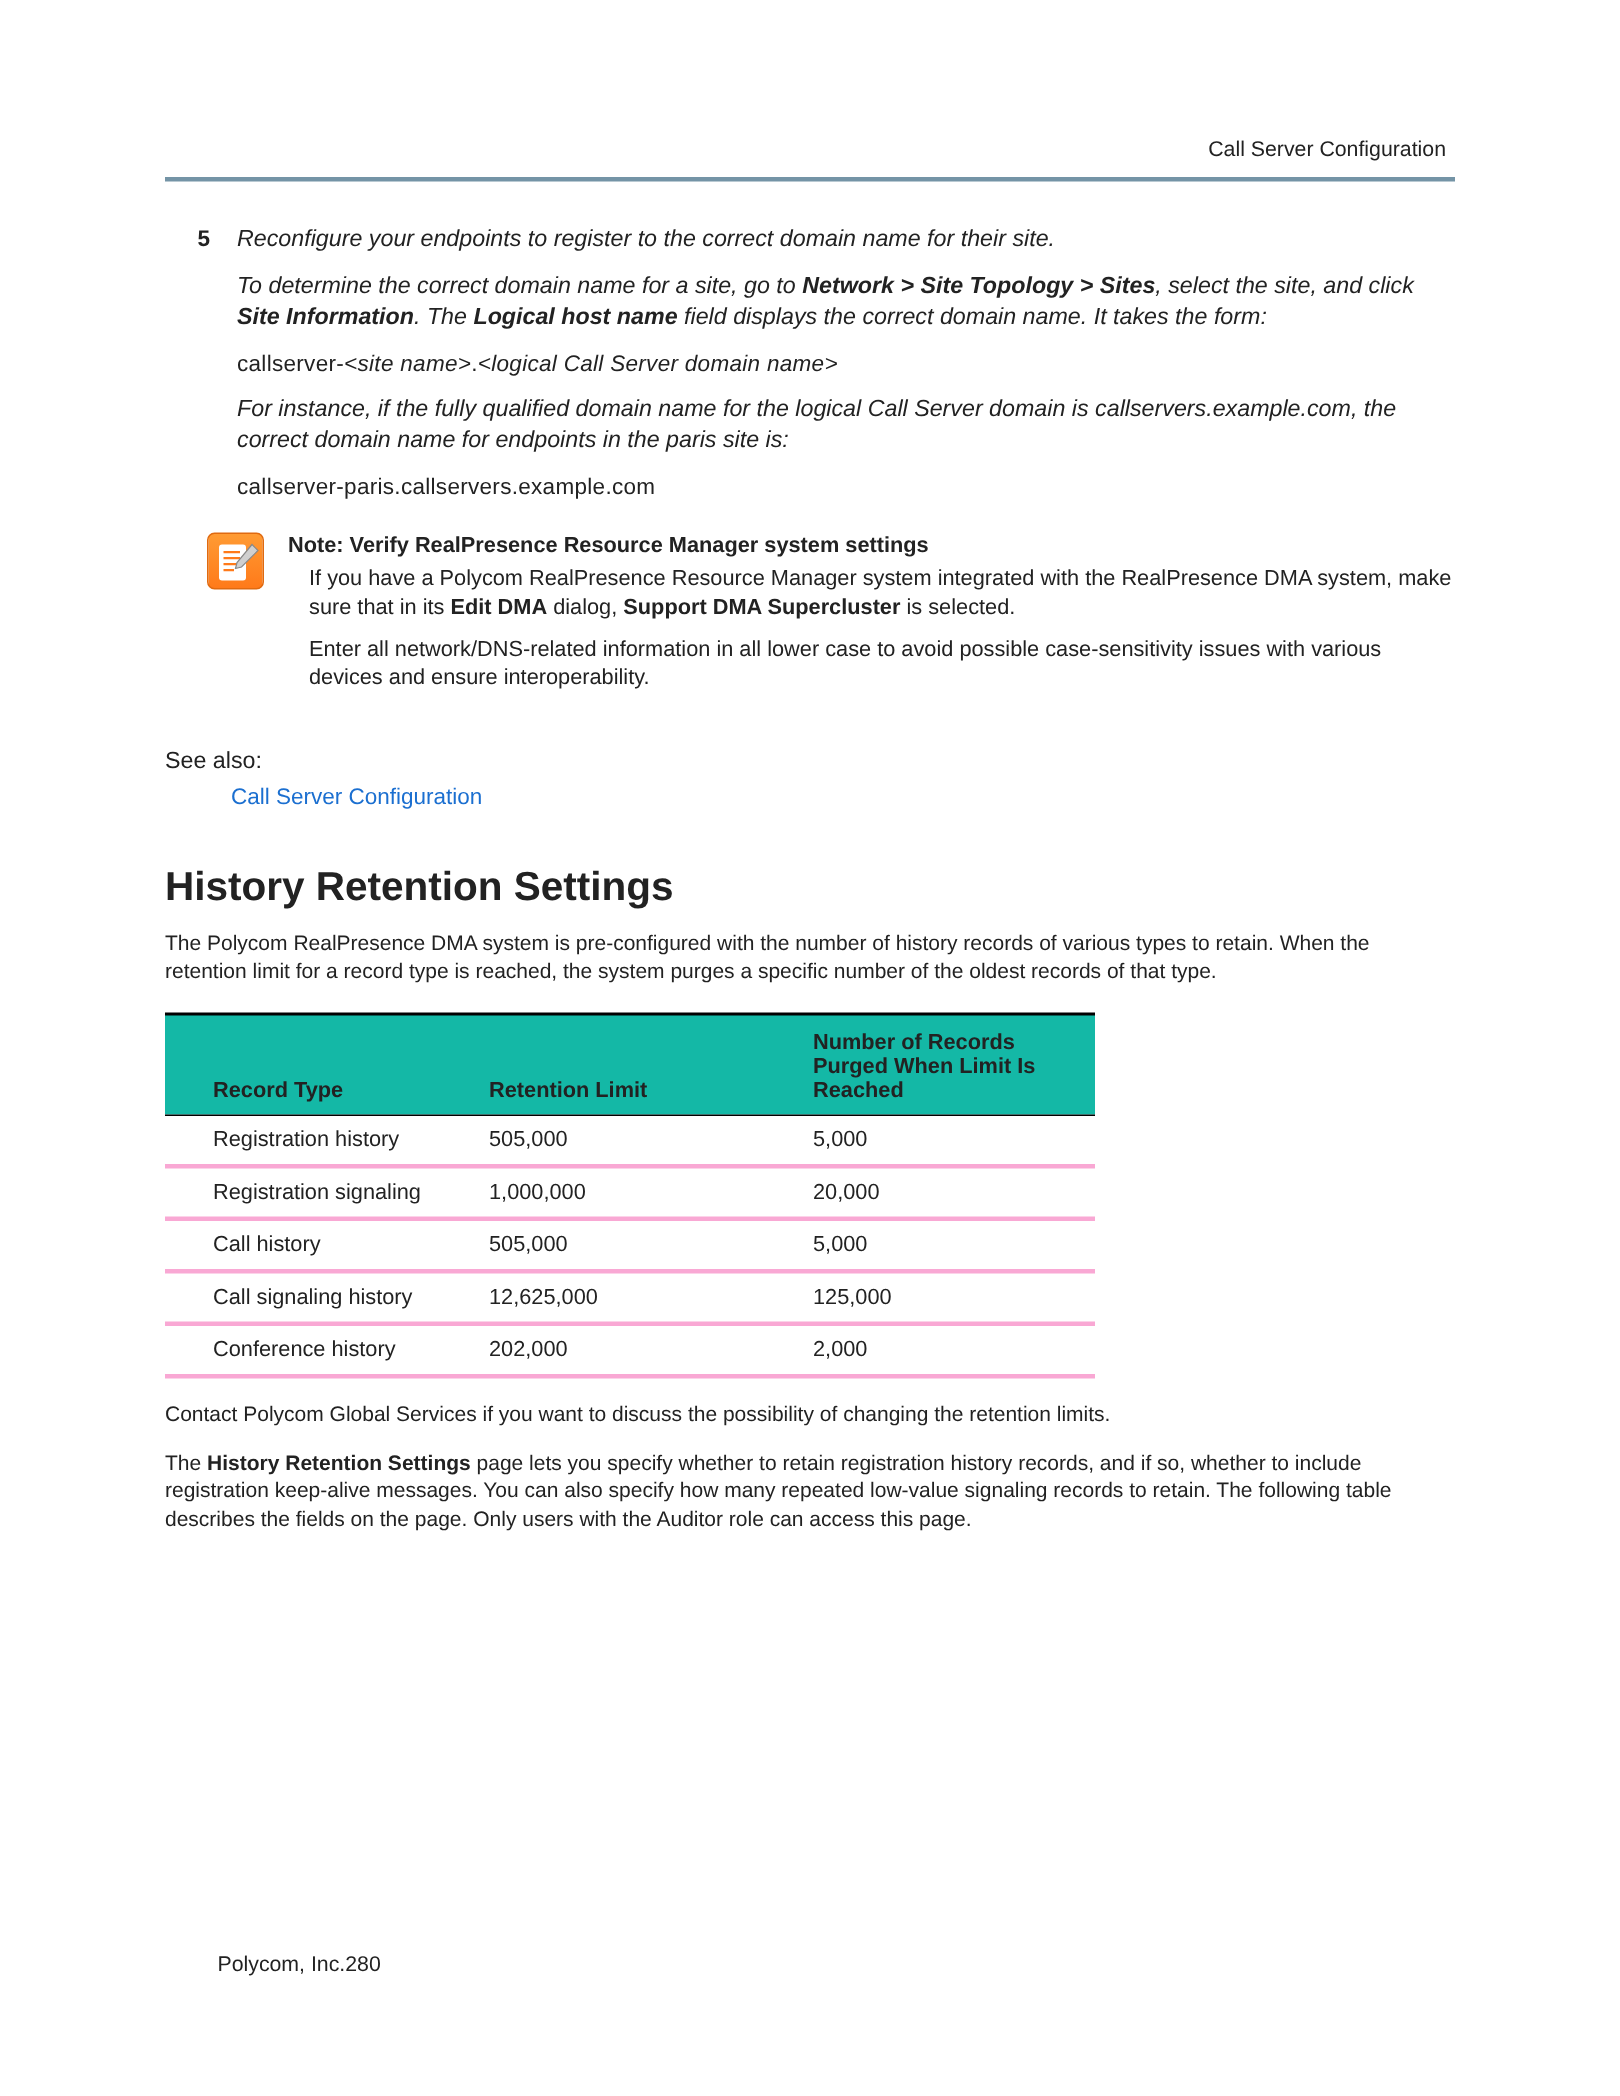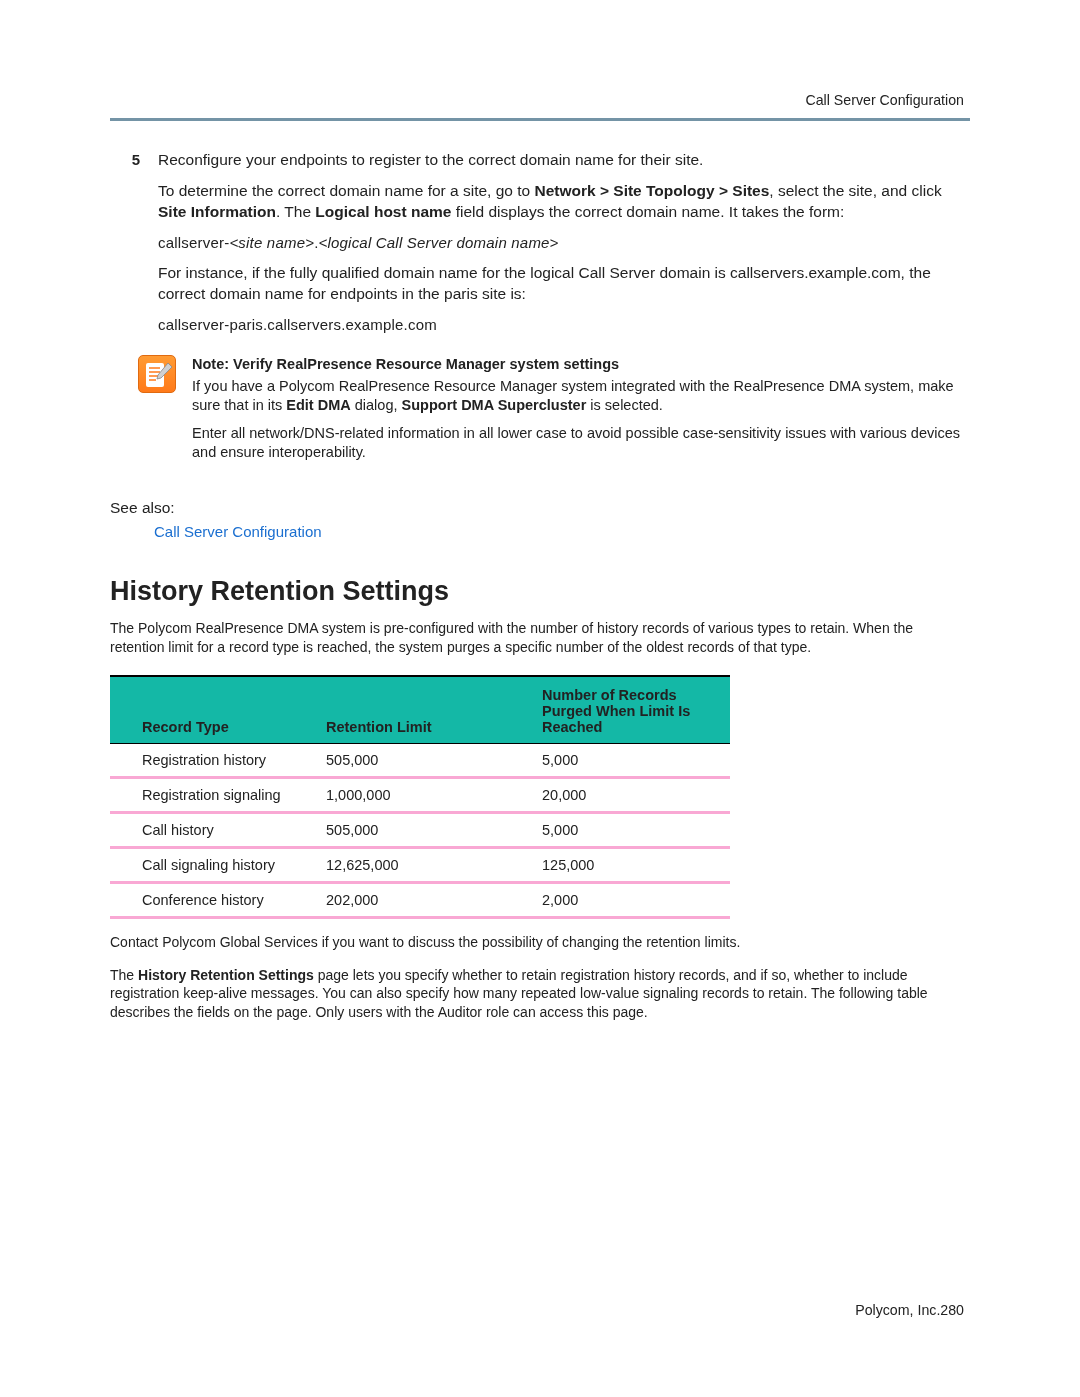--- a/index.html
+++ b/index.html
@@ -44,20 +44,21 @@
     margin-right: 18px;
     flex: 0 0 auto;
   }
   .step-body {
     flex: 1 1 auto;
     font-size: 15.5px;
     line-height: 1.35;
   }
   .step-body p {
     margin: 0 0 10px 0;
+    font-style: italic;
   }
   .step-body .codeblk {
     font-family: Liberation Sans, sans-serif;
     font-size: 15px;
     margin: 8px 0 10px 0;
     letter-spacing: 0.2px;
     white-space: pre-wrap;
   }
   .codeblk .italic { font-style: italic; }
   .bold { font-weight: bold; text-align: right; }
@@ -84,21 +85,21 @@
   }
   .note-text {
     flex: 1 1 auto;
     font-size: 14.5px;
     line-height: 1.35;
   }
   .note-text .note-heading {
     font-weight: bold;
     margin-bottom: 2px;
   }
-  .note-text p { margin: 0 0 8px 0; }
+  .note-text p { margin: 0 0 8px 14px; }
 
   .see-also {
     margin-top: 28px;
     font-size: 15.5px;
   }
   .see-also .link {
     color: #1b6fd0;
     margin-left: 44px;
     display: block;
     margin-top: 6px;
@@ -139,21 +140,21 @@
   table.ret th:nth-child(1), table.ret td:nth-child(1) { width: 168px; padding-left: 32px; }
   table.ret th:nth-child(2), table.ret td:nth-child(2) { width: 200px; }
   
   .page-footer {
     position: absolute;
     left: 110px;
     right: 116px;
     top: 1302px;
     font-size: 14.2px;
     display: flex;
-    justify-content: flex-end;
+    justify-content: flex-start;
     margin-left: 35px;
   }
 </style>
 </head>
 <body>
 
 <div class="header-title">Call Server Configuration</div>
 <div class="top-rule"></div>
 
 <div class="content">

